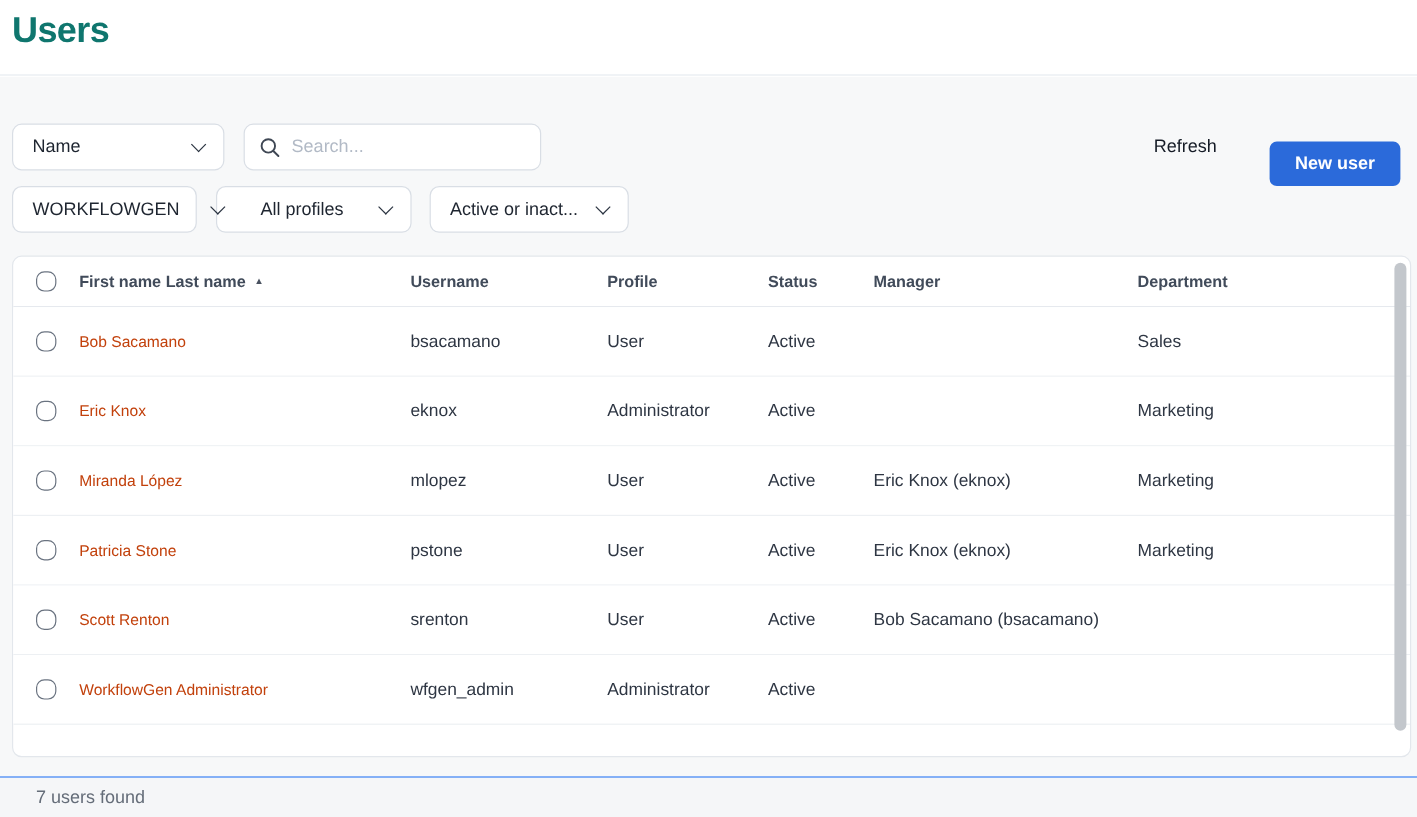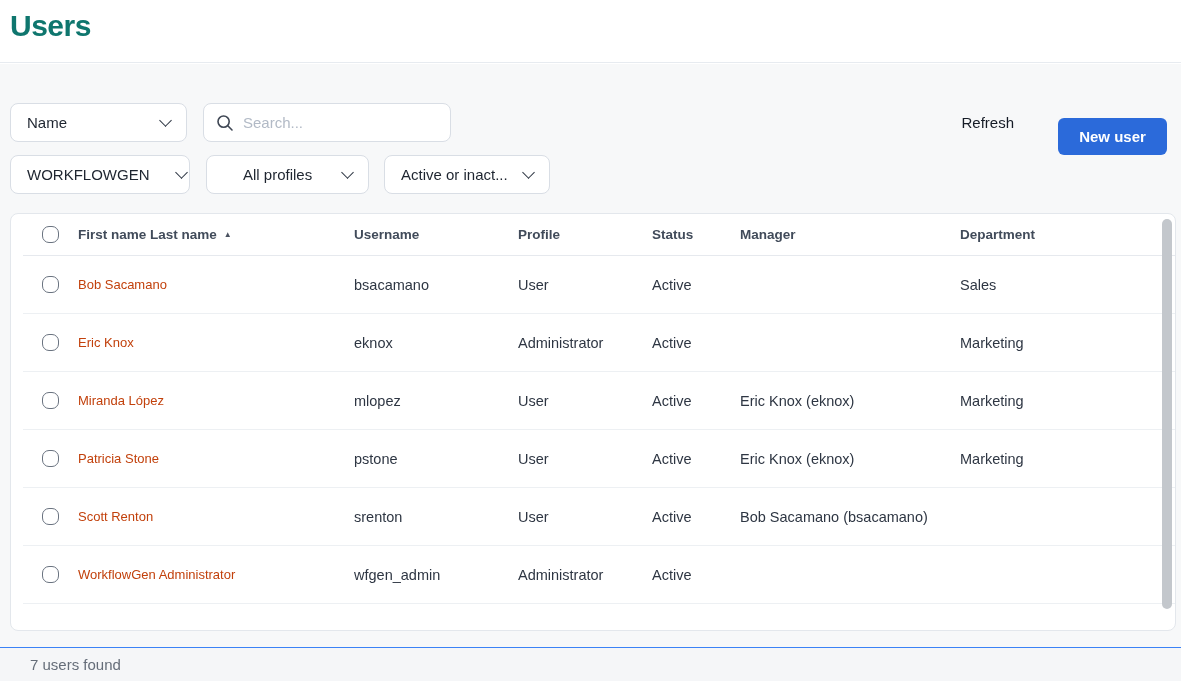--- a/index.html
+++ b/index.html
@@ -67,31 +67,30 @@
   .primary-btn {
     margin-left: 40px; width: 109px; height: 37px;
     background: #2b6ada; color: #ffffff;
     border: none; border-radius: 6px; cursor: pointer;
     font-family: inherit; font-size: 15px; font-weight: 700; margin-top: 27px;
   }
   .filters-row2 {
     position: absolute; left: 10px; top: 91px; height: 39px;
     display: flex; align-items: center;
   }
-  .filters-row2 .select.w-directory { width: 180px; gap: 15px; }
+  .filters-row2 .select.w-directory { width: 154px; gap: 15px; }
   .filters-row2 .select.w-profiles  { width: 163px; margin-left: 16px; padding-left: 36px; }
   .filters-row2 .select.w-status    { width: 166px; margin-left: 15px; }
 
   
   .table-card {
     position: absolute; left: 10px; top: 149px;
     width: 1166px; height: 418px;
     background: #ffffff; border: 1px solid #e3e7ec; border-radius: 8px;
     overflow: hidden;
-    padding-left: 12px;
   }
   .grid-row {
     display: grid;
     grid-template-columns: 55px 276px 164px 134px 88px 220px 1fr;
     align-items: center;
   }
   .thead {
     height: 42px; border-bottom: 1px solid #e6e9ee;
     font-size: 13.5px; font-weight: 700; color: #414b5a;
   }

